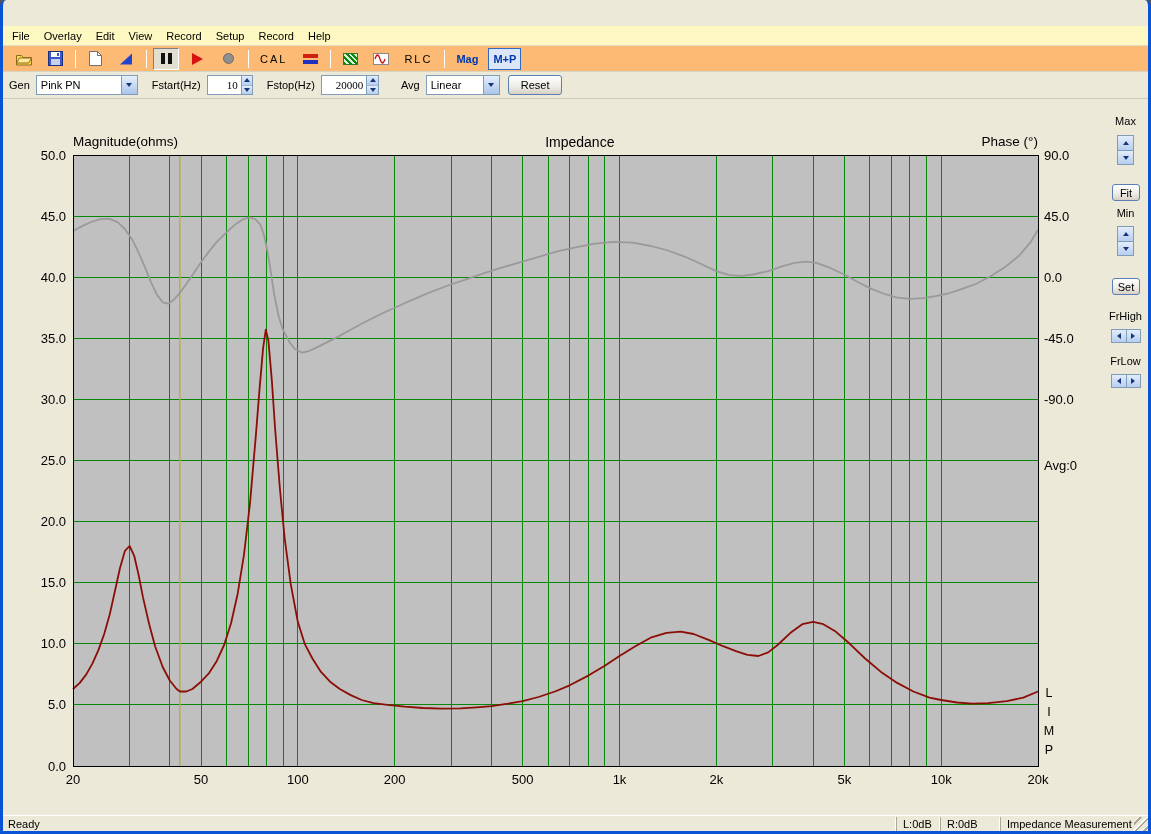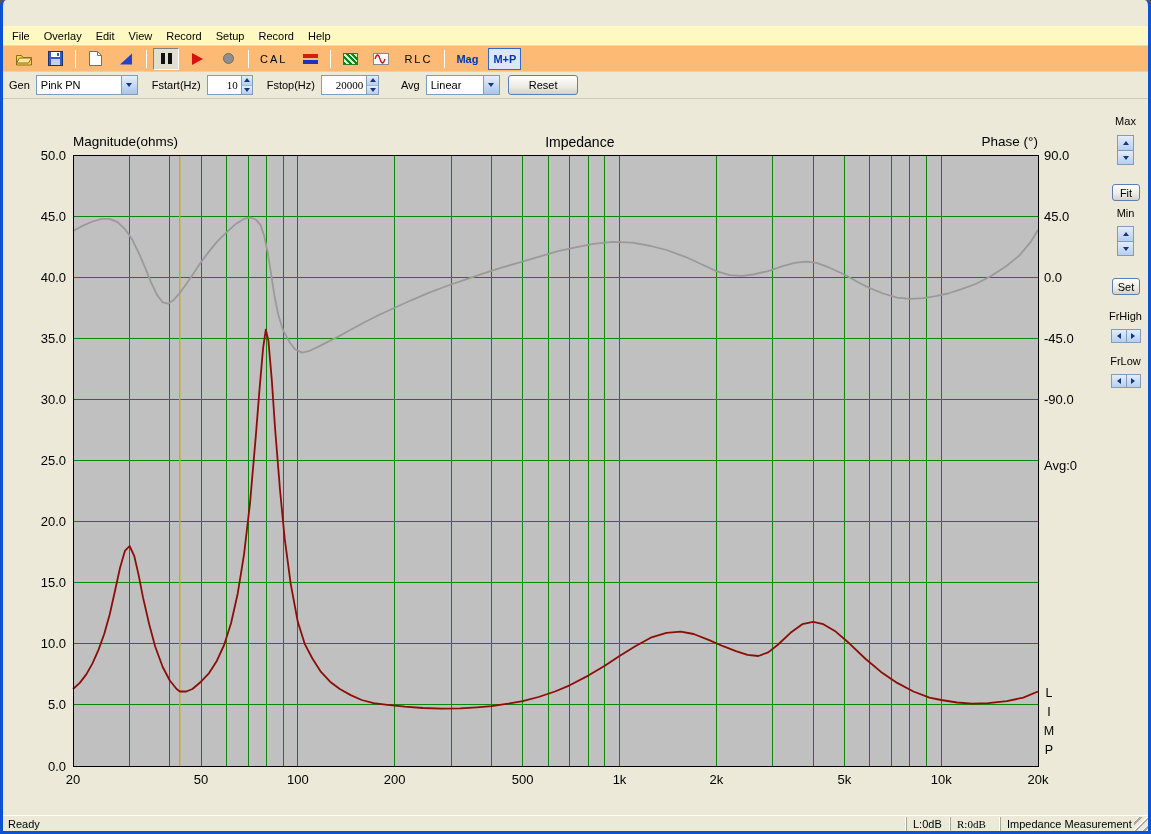--- a/index.html
+++ b/index.html
@@ -222,21 +222,21 @@
           </div>
       </div>
     </div>
     <span class="ctl-label" style="margin-left:22px;">Avg</span>
     <div class="combo" style="width:74px;">
       <span class="val">Linear</span>
       <div class="combo-arrow">
           <div class="arr-down"></div>
         </div>
     </div>
-    <button class="xp-button" style="height:20px; padding:0 20px; margin-left:8px;">Reset</button>
+    <button class="xp-button" style="height:20px; padding:0 12px; margin-left:8px;">Reset</button>
   </div>
 
   <div class="main">
     <svg id="chart-svg" width="1106" height="716">
         <rect x="70" y="56" width="965" height="611" fill="#c0c0c0"></rect>
         <line x1="70" y1="56" x2="70" y2="667" stroke="#0a870a" stroke-width="1" shape-rendering="crispEdges"></line>
         <line x1="126.64268832957742" y1="56" x2="126.64268832957742" y2="667" stroke="#0a870a" stroke-width="1" shape-rendering="crispEdges"></line>
         <line x1="166.83131527191398" y1="56" x2="166.83131527191398" y2="667" stroke="#0a870a" stroke-width="1" shape-rendering="crispEdges"></line>
         <line x1="198.00403612283873" y1="56" x2="198.00403612283873" y2="667" stroke="#0a870a" stroke-width="1" shape-rendering="crispEdges"></line>
         <line x1="223.4740036014914" y1="56" x2="223.4740036014914" y2="667" stroke="#0a870a" stroke-width="1" shape-rendering="crispEdges"></line>
@@ -360,18 +360,18 @@
         <div class="spin-btn">
             <div class="arr-right"></div>
           </div>
       </div>
     </div>
   </div>
 
   <div class="statusbar">
     <span class="sb-ready">Ready</span>
     <span class="sb-panel" style="width:44px;">L:0dB</span>
-    <span class="sb-panel" style="width:50px;font-family:Liberation Serif, serif;">R:0dB</span>
+    <span class="sb-panel" style="width:60px;">R:0dB</span>
     <span class="sb-panel" style="width:134px;">Impedance Measurement</span>
     <span class="sb-grip"></span>
   </div>
 
 </div>
 
 </body></html>

